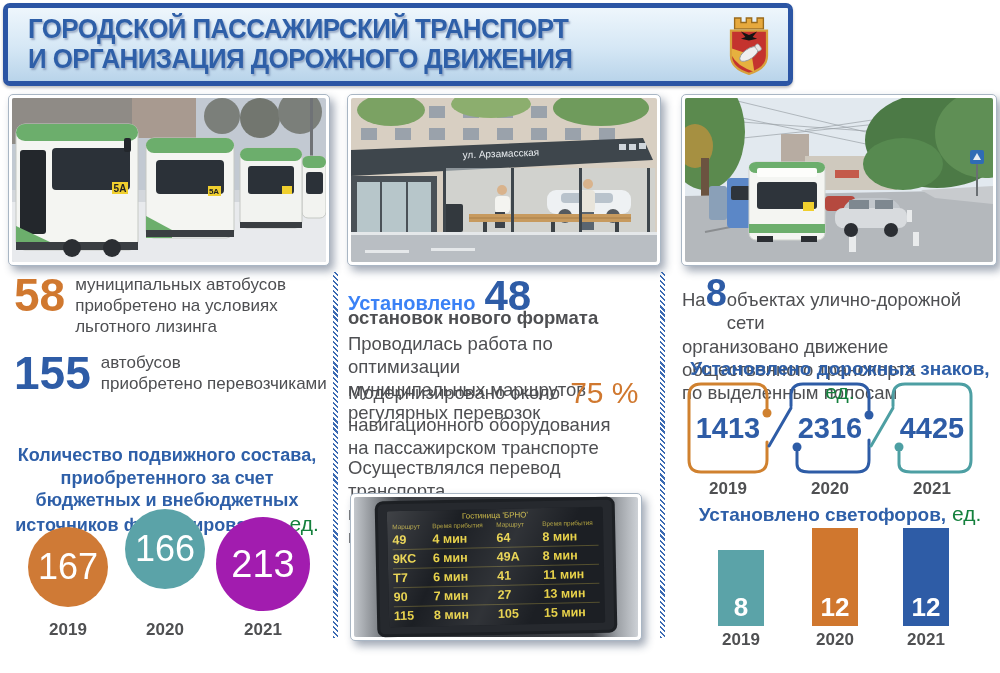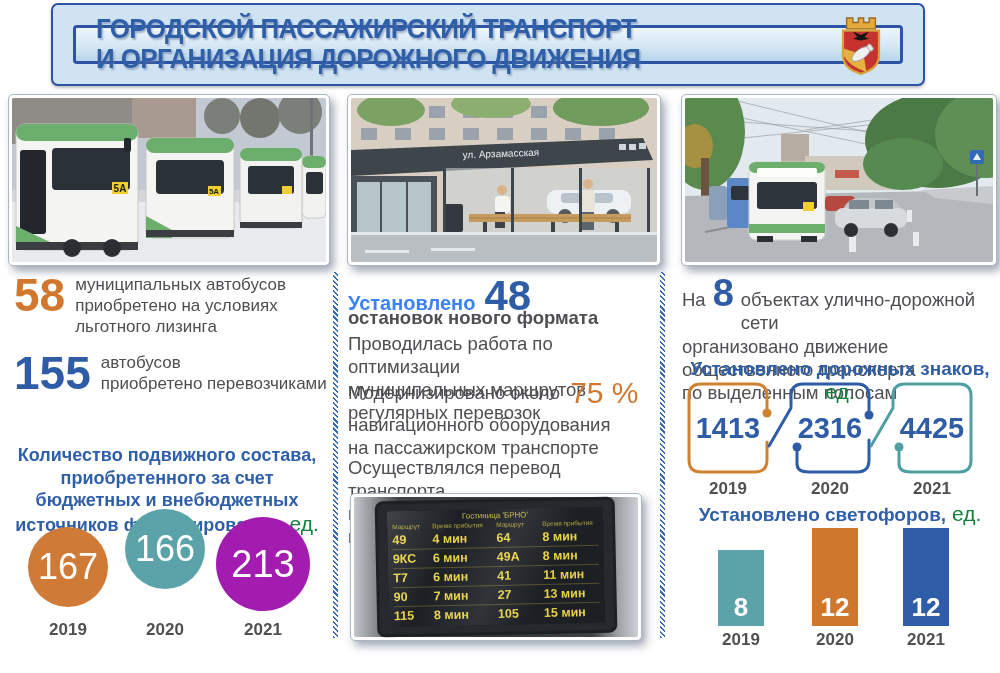--- a/index.html
+++ b/index.html
@@ -2,22 +2,22 @@
 <html><head>
 <meta charset="utf-8">
 <style>
   html,body{margin:0;padding:0;background:#fff;}
   .page{position:relative;width:1000px;height:673px;background:#fff;overflow:hidden;
         font-family:"Liberation Sans",sans-serif;}
   .abs{position:absolute;}
   .pre{white-space:pre-line;}
 
   
-  .banner{left:3px;top:3px;width:874px;height:83px;border:2px solid #2b55a4;border-radius:7px;
-          padding:20px;background:#cfe3f2;box-sizing:border-box;box-shadow:0 2px 3px rgba(0,0,0,.25);margin-left:48px;}
+  .banner{left:3px;top:3px;width:790px;height:83px;border:2px solid #2b55a4;border-radius:7px;
+          padding:0;background:#cfe3f2;box-sizing:border-box;box-shadow:0 2px 3px rgba(0,0,0,.25);}
   .banner-inner{width:100%;height:100%;border:3px solid #2b55a4;border-radius:4px;box-sizing:border-box;
           background:linear-gradient(180deg,#eef6fc 0%,#d5e7f5 55%,#b9d4ea 100%);
           display:flex;align-items:center;justify-content:space-between;padding:0 12px 0 20px;}
   .title{color:#2e5fa8;font-weight:bold;font-size:27px;line-height:1.1;letter-spacing:-.6px;
          transform:scaleX(.96);transform-origin:left center;
          text-shadow:1.5px 2px 2px rgba(100,120,160,.55);}
 
   
   .photo{background:#fff;border:1px solid #a9b6c4;border-radius:5px;padding:3px;
          box-shadow:4px 5px 9px rgba(30,50,80,.42);box-sizing:border-box;}
@@ -345,21 +345,21 @@
               <span>105</span>
               <span>15 мин</span>
           </div>
           <div class="reflect"></div>
         </div>
       </div>
     </div>
   </div>
 
   <div class="abs" style="left:682px;top:272px;width:316px">
-    <div style="display:flex;align-items:baseline;gap:7px">
+    <div style="display:flex;align-items:baseline;">
       <span class="gtext19">На</span>
       <span class="blue" style="font-size:38px;font-weight:bold">8</span>
       <span class="gtext19">объектах улично-дорожной сети</span>
     </div>
     <div class="gtext19 pre" style="margin-top:1px">организовано движение
 общественного транспорта
 по выделенным полосам</div>
   </div>
 
   <div class="abs" style="left:682px;top:356px;width:316px;text-align:center">

